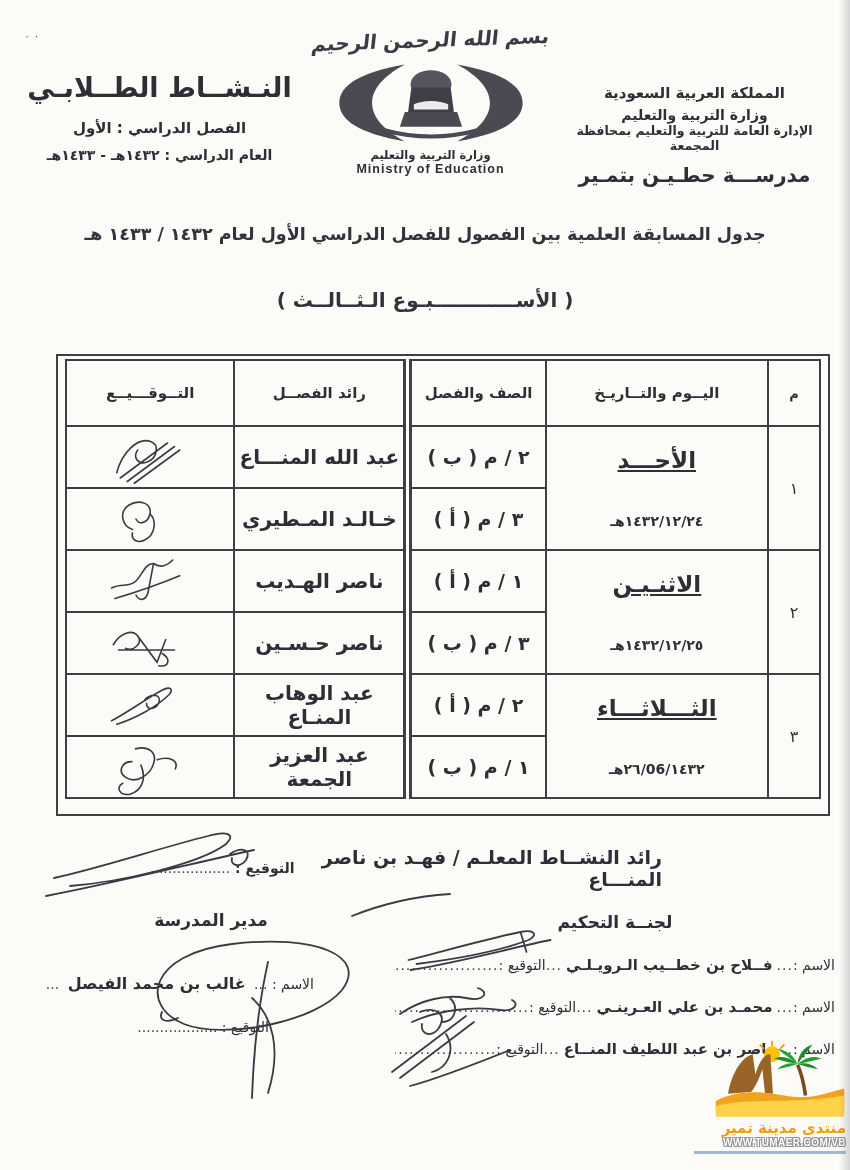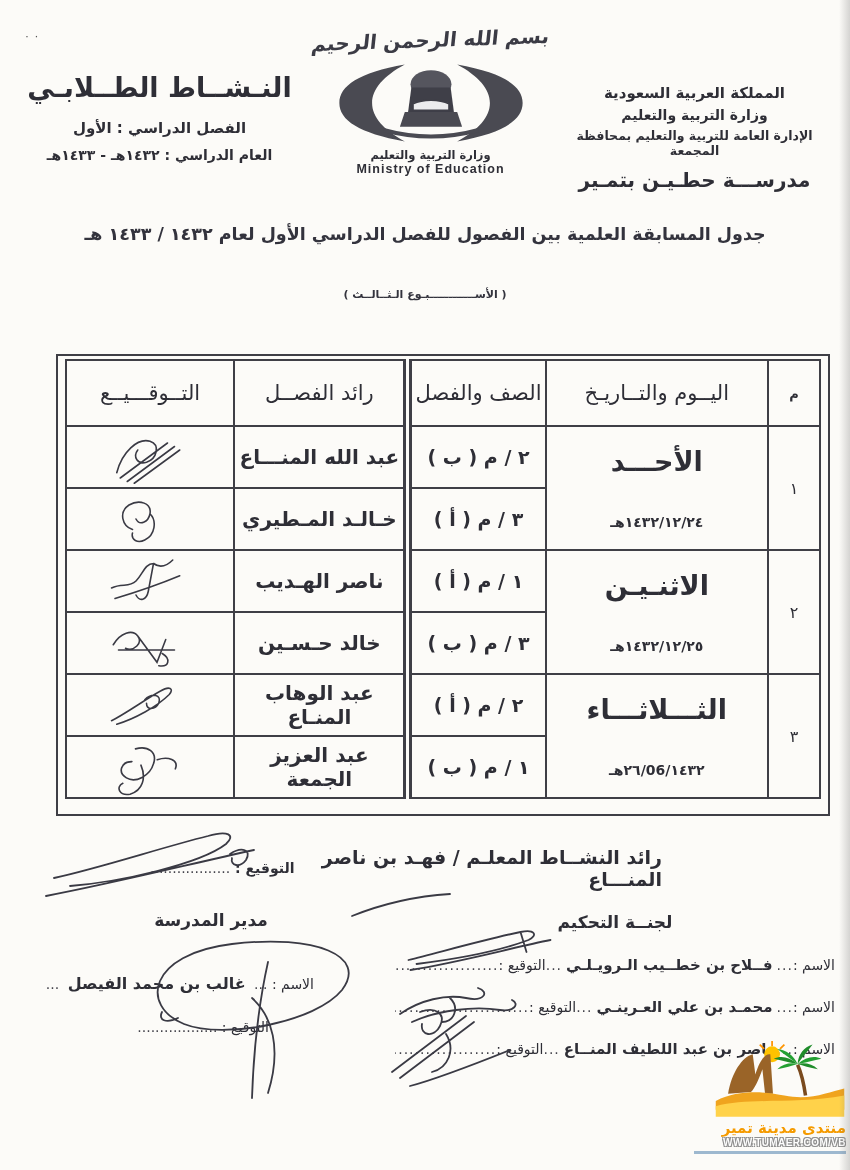--- a/index.html
+++ b/index.html
@@ -24,42 +24,42 @@
   .hdr-left .yr{font-size:14px;font-weight:bold;margin-top:10px;}
   .hdr-center{left:303px;top:28px;width:255px;text-align:center;}
   .bismillah{font-size:20px;font-weight:bold;color:#3b3b45;
     transform:skewX(-8deg) rotate(-2deg);display:inline-block;letter-spacing:1px;}
   .emblem{margin-top:6px;}
   .min-ar{font-size:11.5px;font-weight:bold;margin-top:-4px;}
   .min-en{font-size:12.5px;font-weight:bold;font-family:"Liberation Sans",sans-serif;letter-spacing:1px;}
   .hdr-right{left:552px;top:84px;width:285px;text-align:center;}
   .hdr-right .l1{font-size:15px;font-weight:bold;}
   .hdr-right .l2{font-size:14px;font-weight:bold;margin-top:5px;}
-  .hdr-right .l3{font-size:12.5px;font-weight:bold;margin-top:5px;}
+  .hdr-right .l3{font-size:12.5px;font-weight:bold;}
   .hdr-right .school{font-size:20px;font-weight:bold;margin-top:10px;letter-spacing:1px;}
   .doc-title{left:0;top:224px;width:100%;text-align:center;font-size:17.5px;font-weight:bold;color:#33333d;}
-  .week-sub{left:0;top:288px;width:100%;text-align:center;font-size:11px;font-weight:bold;color:#33333d;}
+  .week-sub{left:0;top:288px;width:100%;text-align:center;font-size:20px;font-weight:bold;color:#33333d;}
   .corner-noise{left:24px;top:30px;font-size:11px;color:#555;letter-spacing:2px;}
   
   .tbl-wrap{left:56px;top:354px;width:774px;border:2px solid var(--border);
     padding:3px 7px 15px 7px;box-sizing:border-box;background:transparent;}
   table.sched{width:100%;border-collapse:collapse;table-layout:fixed;}
   table.sched th,table.sched td{border:2px solid var(--border);text-align:center;vertical-align:middle;padding:0;}
   table.sched thead tr{height:66px;}
   table.sched tbody tr{height:61px;}
   th{font-weight:bold;}
   .c-num{width:50px;font-size:16px;}
   th.c-num{vertical-align:top;font-size:13px;padding-top:3px;font-weight:bold;}
   .c-day{width:220px;font-size:21px;}
   .c-grade{width:132px;font-size:19px;font-weight:bold;border-left:9px double var(--border) !important;}
   .c-leader{width:168px;font-size:20px;font-weight:bold;}
   .c-sig{width:166px;}
-  th.c-day,th.c-leader,th.c-sig,th.c-grade{font-size:21px;font-weight:normal;}
+  th.c-day,th.c-leader,th.c-sig,th.c-grade{font-size:15px;font-weight:bold;}
   .daycell{display:flex;flex-direction:column;height:122px;justify-content:space-around;align-items:center;}
-  .dayname{font-size:27px;font-weight:bold;}
+  .dayname{font-size:23px;font-weight:bold;text-decoration:underline;}
   .dateval{font-size:14px;font-weight:bold;}
   .sigsvg{display:block;margin:0 auto;}
   .sig-stroke{stroke:#3a3a44;stroke-width:1.8;fill:none;stroke-linecap:round;}
   
   .leader-row{left:150px;top:846px;width:512px;display:flex;justify-content:space-between;align-items:center;}
   .leader-row .who{font-size:19px;font-weight:bold;}
   .leader-row .sgn{font-size:14px;font-weight:bold;white-space:nowrap;}
   .dots{letter-spacing:1px;color:#44444c;font-weight:normal;}
   .jury{left:395px;top:912px;width:440px;}
   .jury-title{text-align:center;font-size:17px;font-weight:bold;margin-bottom:18px;}
@@ -172,21 +172,21 @@
           <td class="c-grade">١ / م ( أ )</td>
           <td class="c-leader">ناصر الهـديب</td>
           <td class="c-sig">
             <svg class="sigsvg" width="140" height="56" viewBox="0 0 100 64">
                 <path class="sig-stroke" d="M6,40 C18,34 26,40 34,32 C42,24 44,12 54,12 L48,44 C46,54 38,56 34,48 M54,12 C62,18 70,14 76,8 M10,52 C30,46 60,36 84,26"></path>
               </svg>
           </td>
         </tr>
         <tr>
           <td class="c-grade">٣ / م ( ب )</td>
-          <td class="c-leader">خالد حـسـين</td>
+          <td class="c-leader">ناصر حـسـين</td>
           <td class="c-sig">
             <svg class="sigsvg" width="140" height="56" viewBox="0 0 100 64">
                 <path class="sig-stroke" d="M8,34 C16,20 30,16 36,24 C42,32 32,42 22,38 M14,40 L78,40 M36,24 L58,54 L68,28 M64,44 C74,50 72,60 60,58"></path>
               </svg>
           </td>
         </tr>
 
         <tr>
           <td class="c-num" rowspan="2">٣</td>
           <td class="c-day" rowspan="2">

